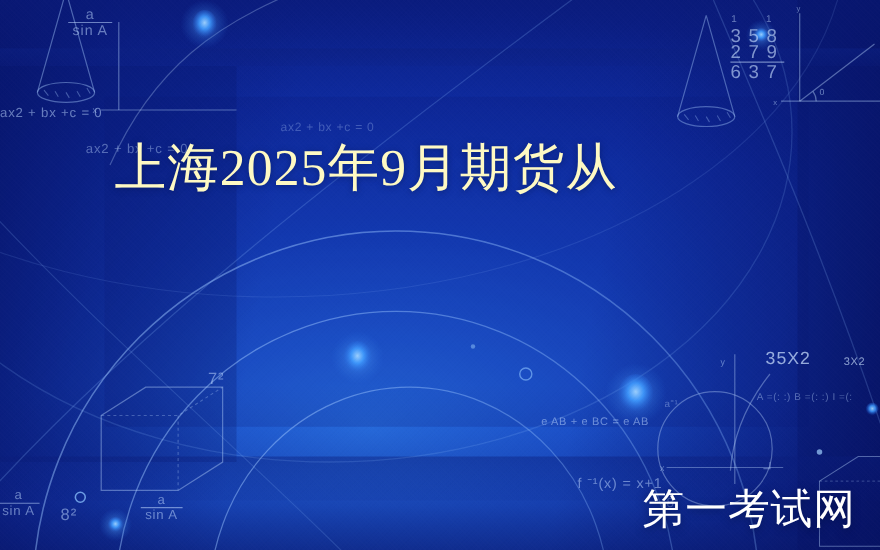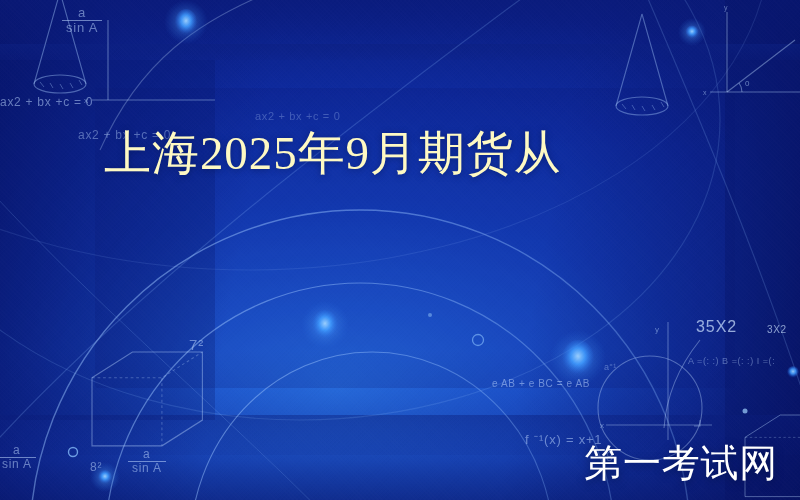--- a/index.html
+++ b/index.html
@@ -227,40 +227,47 @@
       <span class="top">a</span>
       <span class="bar"></span>
       <span class="bot">sin A</span>
     </span>
   </div>
 
   <div class="math" style="left:0px;top:95px;font-size:12px;">ax2 + bx +c = 0</div>
   <div class="math" style="left:78px;top:128px;font-size:12px;opacity:.8;">ax2 + bx +c = 0</div>
   <div class="math" style="left:255px;top:110px;font-size:11px;opacity:.55;">ax2 + bx +c = 0</div>
 
+  <div class="addcol" style="left:664px;top:10px;">
+    <div class="carry">1 1</div>
+    <div>358</div>
+    <div>279</div>
+    <div class="rule"></div>
+    <div>637</div>
+  </div>
 
 
   <div class="math" style="left:-2px;top:444px;font-size:12px;">
     <span class="frac">
       <span class="top">a</span>
       <span class="bar"></span>
       <span class="bot">sin A</span>
     </span>
   </div>
 
   <div class="math" style="left:128px;top:448px;font-size:12px;">
     <span class="frac">
       <span class="top">a</span>
       <span class="bar"></span>
       <span class="bot">sin A</span>
     </span>
   </div>
 
   <div class="math" style="left:189px;top:336px;font-size:15px;">7²</div>
-  <div class="math" style="left:55px;top:460px;font-size:12px;margin-left:35px;">8²</div>
+  <div class="math" style="left:55px;top:460px;font-size:15px;">8²</div>
   <div class="math" style="left:606px;top:450px;font-size:12px;opacity:.8;">8</div>
   <div class="math" style="left:492px;top:378px;font-size:10px;">e AB + e BC = e AB</div>
   <div class="math" style="left:525px;top:430px;font-size:13px;">f ⁻¹(x) = x+1</div>
   <div class="math" style="left:696px;top:318px;font-size:16px;color:rgba(205,226,255,.72);">35X2</div>
   <div class="math" style="left:767px;top:324px;font-size:10px;color:rgba(205,226,255,.66);">3X2</div>
   <div class="math" style="left:688px;top:356px;font-size:9px;opacity:.8;">A =(: :)  B =(: :)  I =(:</div>
   <div class="math" style="left:604px;top:360px;font-size:9px;opacity:.75;">a⁼¹</div>
 
   <div class="noise"></div>
 

